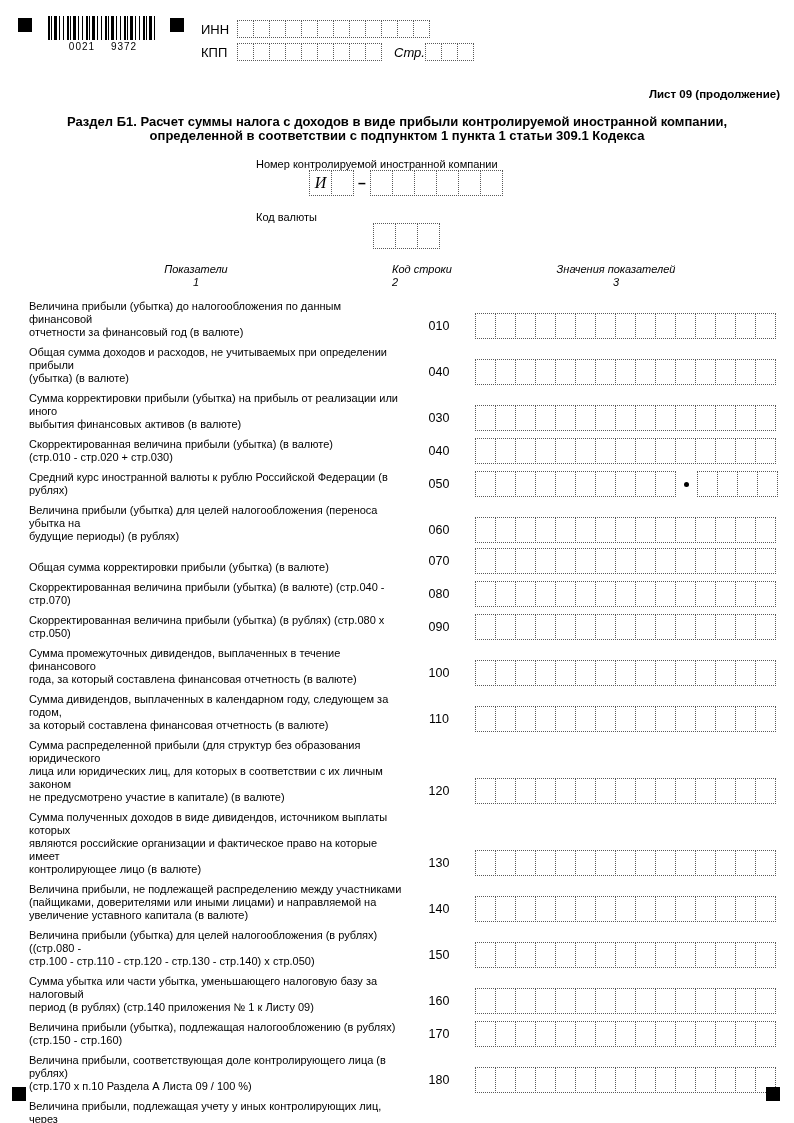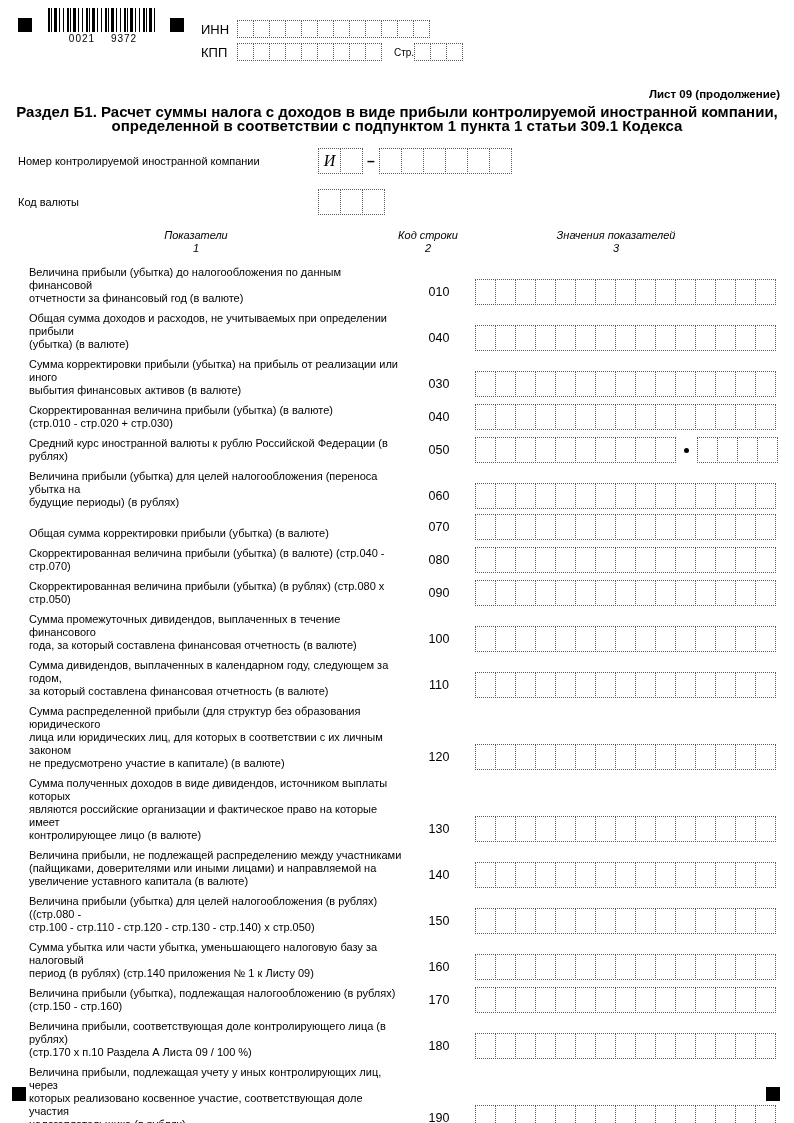--- a/index.html
+++ b/index.html
@@ -1,47 +1,47 @@
 <!DOCTYPE html>
 <html><head>
 <meta charset="utf-8">
 <style>
   html,body{margin:0;padding:0;background:#fff;}
   .page{position:relative;width:794px;height:1123px;box-sizing:border-box;background:#fff;
         font-family:"Liberation Sans",sans-serif;color:#000;overflow:hidden;}
   .corner{position:absolute;width:14px;height:14px;background:#000;}
   .top{position:relative;height:80px;}
-  .barcode{position:absolute;left:48px;top:8px;width:110px;}
+  .barcode{position:absolute;left:48px;top:16px;width:110px;}
   .bars{height:24px;background:repeating-linear-gradient(90deg,#000 0 2px,#fff 2px 3px,#000 3px 4px,#fff 4px 6px,#000 6px 9px,#fff 9px 11px,#000 11px 12px,#fff 12px 15px,#000 15px 16px,#fff 16px 19px);}
   .bcnum{font-size:10px;text-align:center;word-spacing:12px;margin-top:1px;letter-spacing:1px;}
   .idblock{position:absolute;left:201px;top:20px;}
   .idrow{display:flex;align-items:center;margin-bottom:5px;}
   .idlabel{width:36px;font-size:13px;}
-  .strlabel{font-size:10px;margin-left:12px;}
+  .strlabel{font-size:13px;margin-left:12px;font-style:italic;}
   .cells-row{display:inline-flex;}
   .cell{display:inline-block;box-sizing:border-box;border:1px dotted #595959;background:#fff;
         width:21px;height:26px;margin-left:-1px;}
   .cells-row .cell:first-child{margin-left:0;}
   .cell.sm{width:17px;height:18px;}
   .cell.md{width:23px;height:26px;}
   .cell.prefix{font-family:"Liberation Serif",serif;font-style:italic;font-size:16px;
                text-align:center;line-height:24px;}
   .dash{font-size:14px;font-weight:bold;margin:0 4px;line-height:26px;}
   .dash + .cell{margin-left:0;}
   .dotspace{display:inline-flex;width:21px;height:26px;align-items:center;justify-content:center;}
   .dotspace + .cell{margin-left:0;}
   .dot{width:5px;height:5px;border-radius:50%;background:#000;}
   .sheet-label{margin-top:8px;padding-right:14px;text-align:right;font-weight:bold;font-size:11.5px;}
-  .section-title{margin-top:5px;text-align:center;font-weight:bold;font-size:15px;
+  .section-title{margin-top:15px;text-align:center;font-weight:bold;font-size:13px;
                  line-height:14px;white-space:pre-line;}
-  .fieldrow{display:flex;align-items:center;margin-left:18px;margin-top:15px;}
+  .fieldrow{display:flex;align-items:center;margin-left:18px;margin-top:15px;flex-direction:column;}
   .fieldrow .flabel{width:300px;font-size:11px;}
   .thead{display:flex;margin-top:14px;font-style:italic;font-size:11px;line-height:13px;}
   .thead .h1{width:392px;text-align:center;white-space:pre-line;}
-  .thead .h2{width:72px;text-align:center;white-space:pre-line;}
+  .thead .h2{width:72px;white-space:pre-line;}
   .thead .h3{width:304px;text-align:center;white-space:pre-line;}
   .tbody{margin-top:9px;}
   .trow{display:flex;align-items:flex-end;margin-bottom:5px;padding-left:21px;margin-left:8px;}
   .rlabel{width:374px;font-size:11px;line-height:13px;white-space:pre-line;padding-top:2px;}
   .rcode{width:72px;text-align:center;font-size:12.5px;line-height:26px;}
   .rfield{display:flex;}
 </style>
 </head>
 <body>
 

